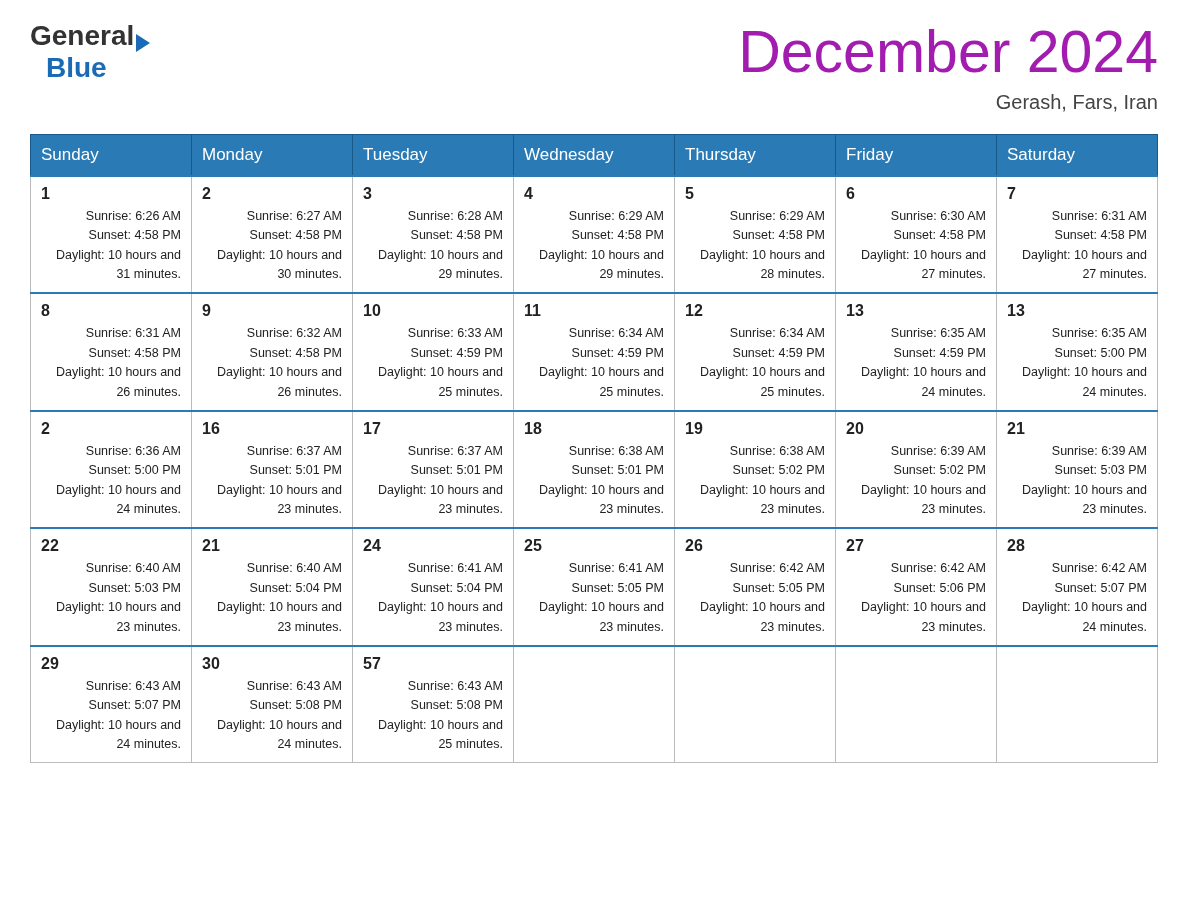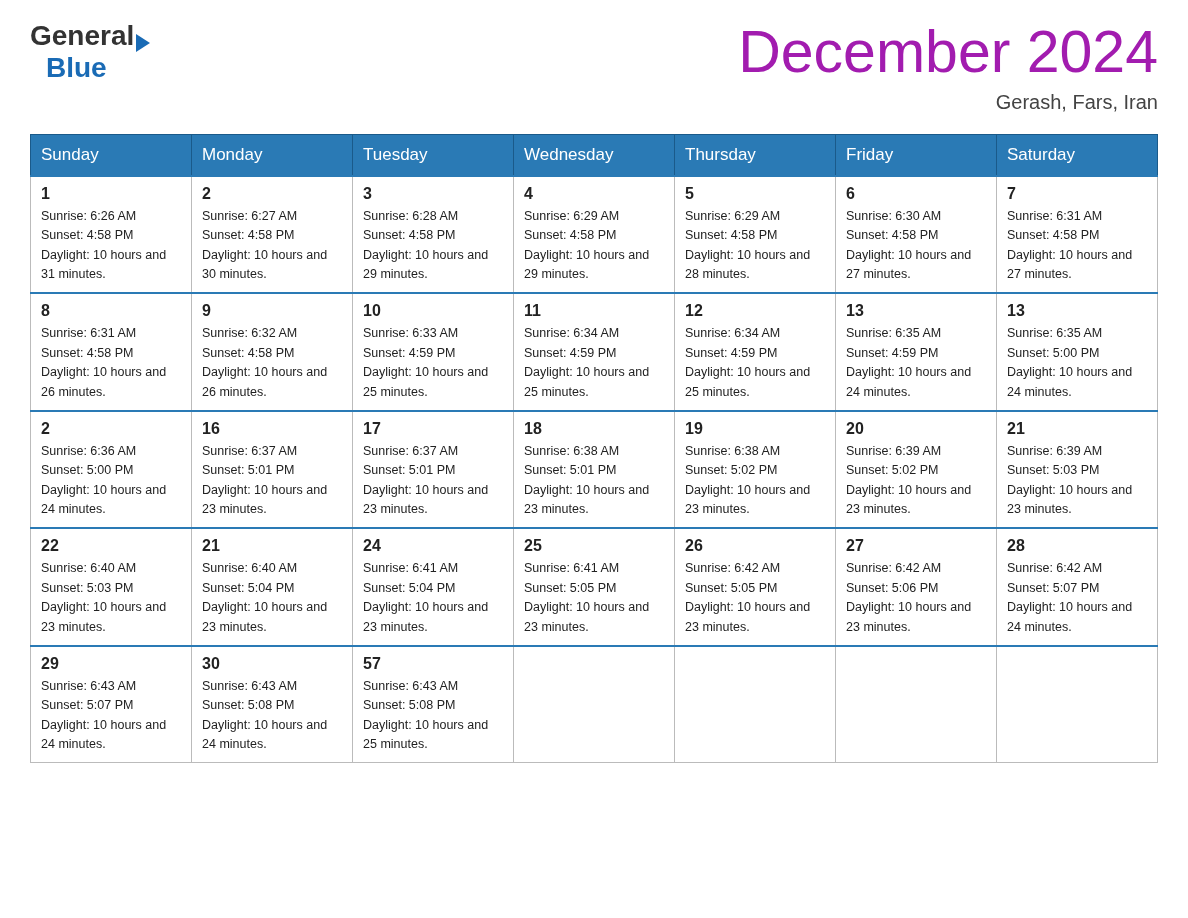--- a/index.html
+++ b/index.html
@@ -78,20 +78,21 @@
     .day-num {
       font-size: 16px;
       font-weight: bold;
       margin-bottom: 4px;
       display: block;
     }
     .day-info {
       font-size: 12.5px;
       line-height: 1.55;
       color: #222;
+      text-align: right;
     }
     .empty-cell {
       background: #fff;
     }
     .row-border td {
       border-top: 2px solid #2a7ab5;
     }
   </style>
 </head>
 <body>

